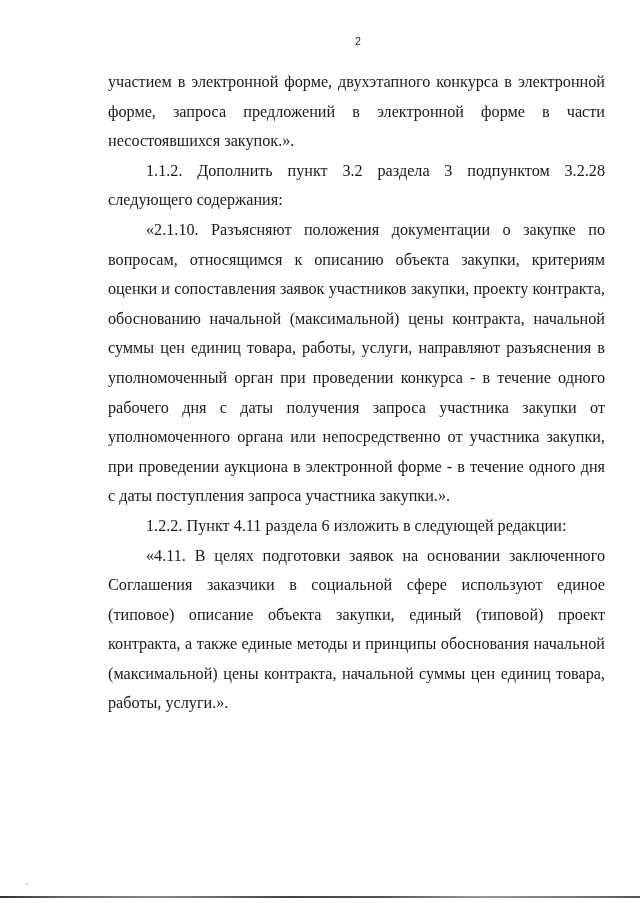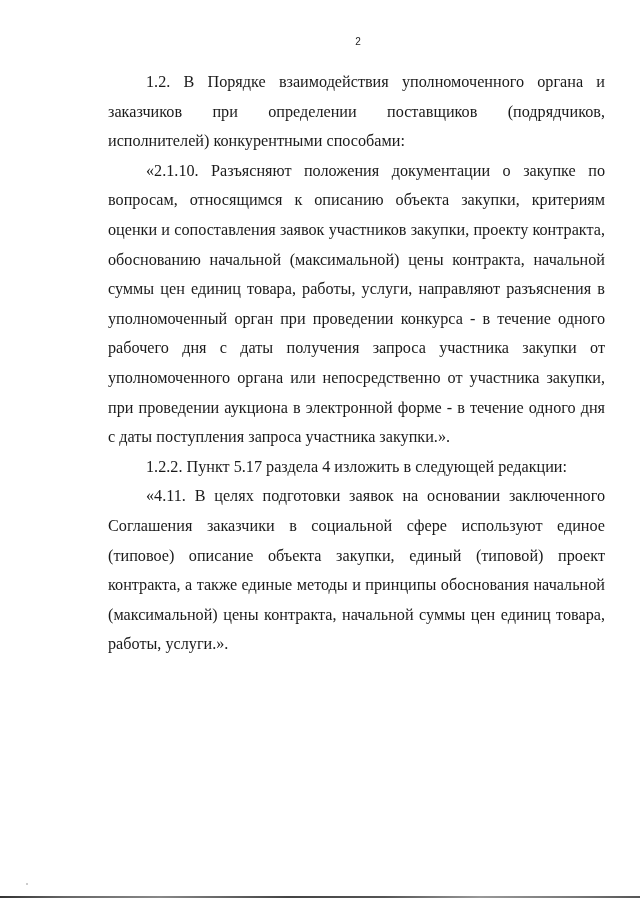--- a/index.html
+++ b/index.html
@@ -57,21 +57,22 @@
       height: 2px;
       background: #ccc;
     }
   </style>
 </head>
 <body>
 
 <div class="page-number">2</div>
 
 <div class="content">
-  <p class="para indent">1.2. В Порядке взаимодействия уполномоченного органа и заказчиков при определении поставщиков (подрядчиков, исполнителей) конкурентными способами:</p>
+  <p class="para">участием в электронной форме, двухэтапного конкурса в электронной форме, запроса предложений в электронной форме в части несостоявшихся закупок.».</p>
+  <p class="para indent">1.1.2. Дополнить пункт 3.2 раздела 3 подпунктом 3.2.28 следующего содержания:</p>
   <p class="para indent">«2.1.10. Разъясняют положения документации о закупке по вопросам, относящимся к описанию объекта закупки, критериям оценки и сопоставления заявок участников закупки, проекту контракта, обоснованию начальной (максимальной) цены контракта, начальной суммы цен единиц товара, работы, услуги, направляют разъяснения в уполномоченный орган при проведении конкурса - в течение одного рабочего дня с даты получения запроса участника закупки от уполномоченного органа или непосредственно от участника закупки, при проведении аукциона в электронной форме - в течение одного дня с даты поступления запроса участника закупки.».</p>
-  <p class="para indent">1.2.2. Пункт 5.17 раздела 4 изложить в следующей редакции:</p>
+  <p class="para indent">1.2.2. Пункт 4.11 раздела 6 изложить в следующей редакции:</p>
   <p class="para indent">«4.11. В целях подготовки заявок на основании заключенного Соглашения заказчики в социальной сфере используют единое (типовое) описание объекта закупки, единый (типовой) проект контракта, а также единые методы и принципы обоснования начальной (максимальной) цены контракта, начальной суммы цен единиц товара, работы, услуги.».</p>
 
 </div>
 
 <div class="speck"></div>
 <div class="bottom-rule"></div>
 
 </body></html>

